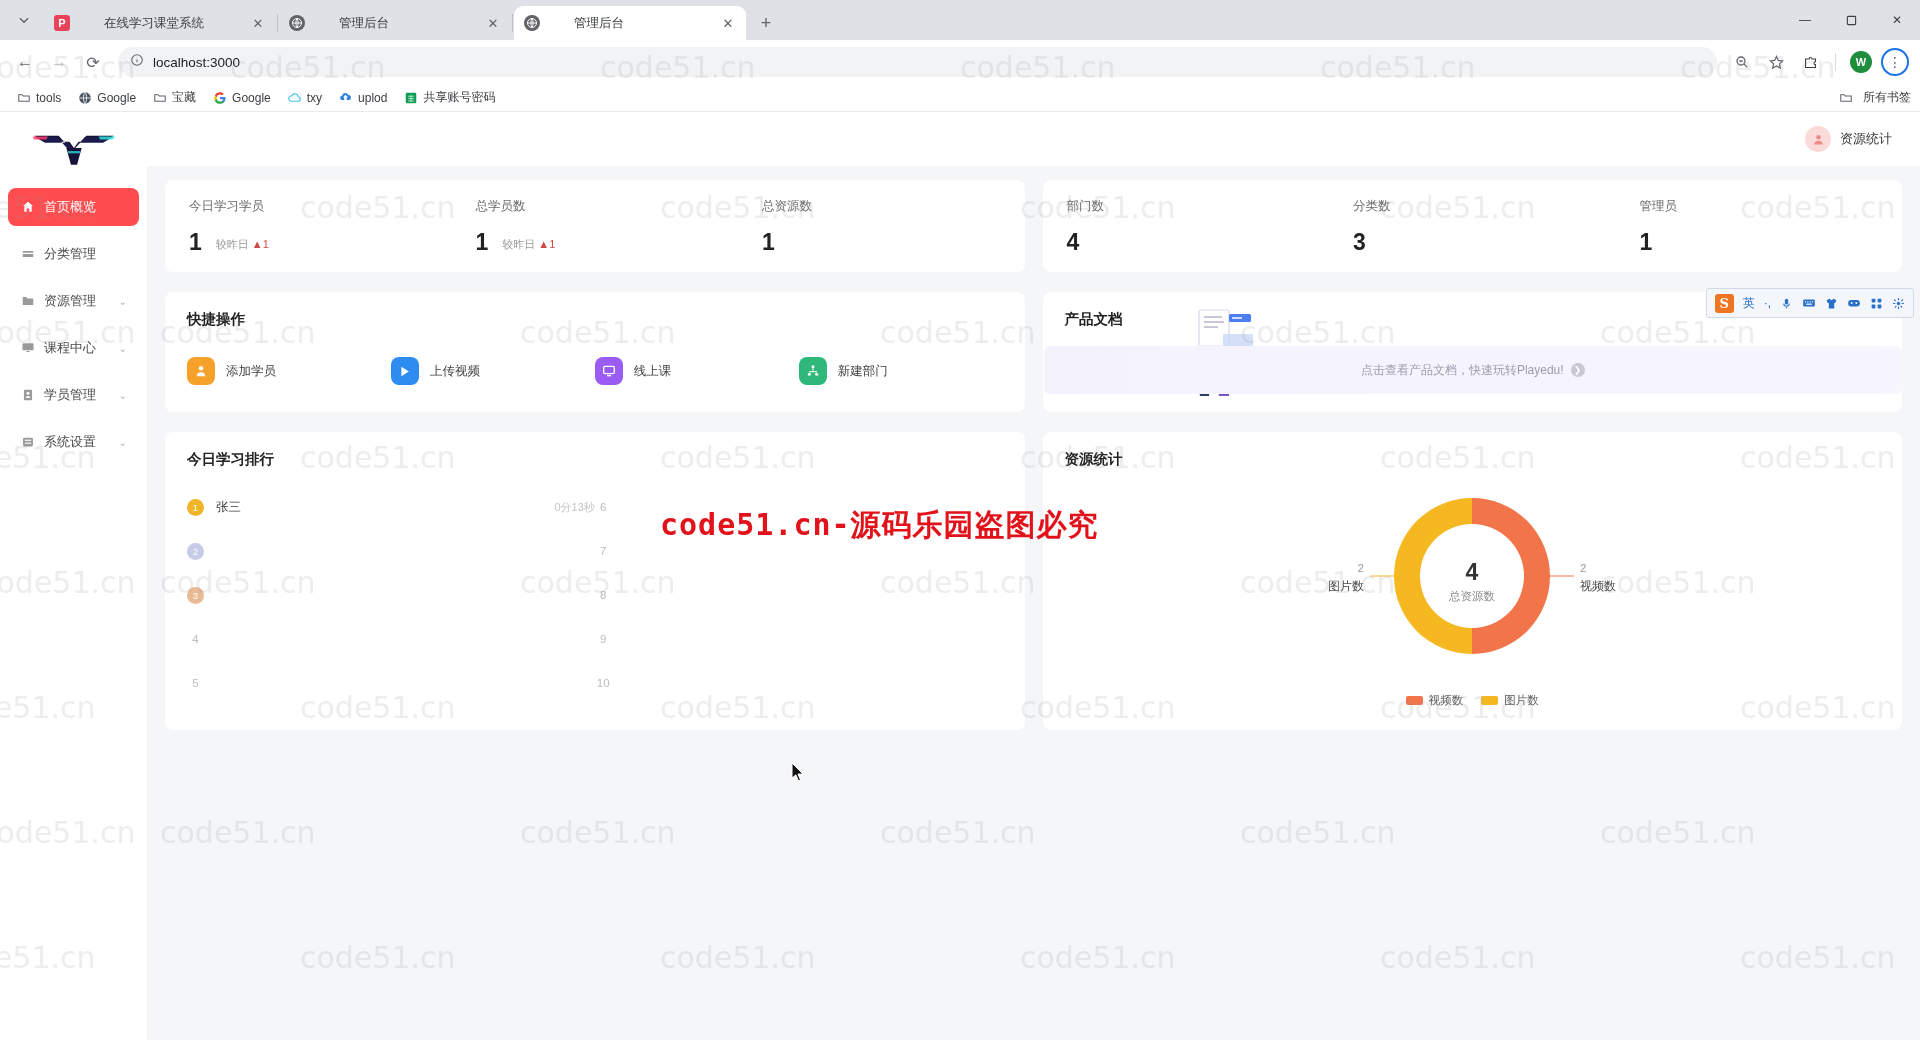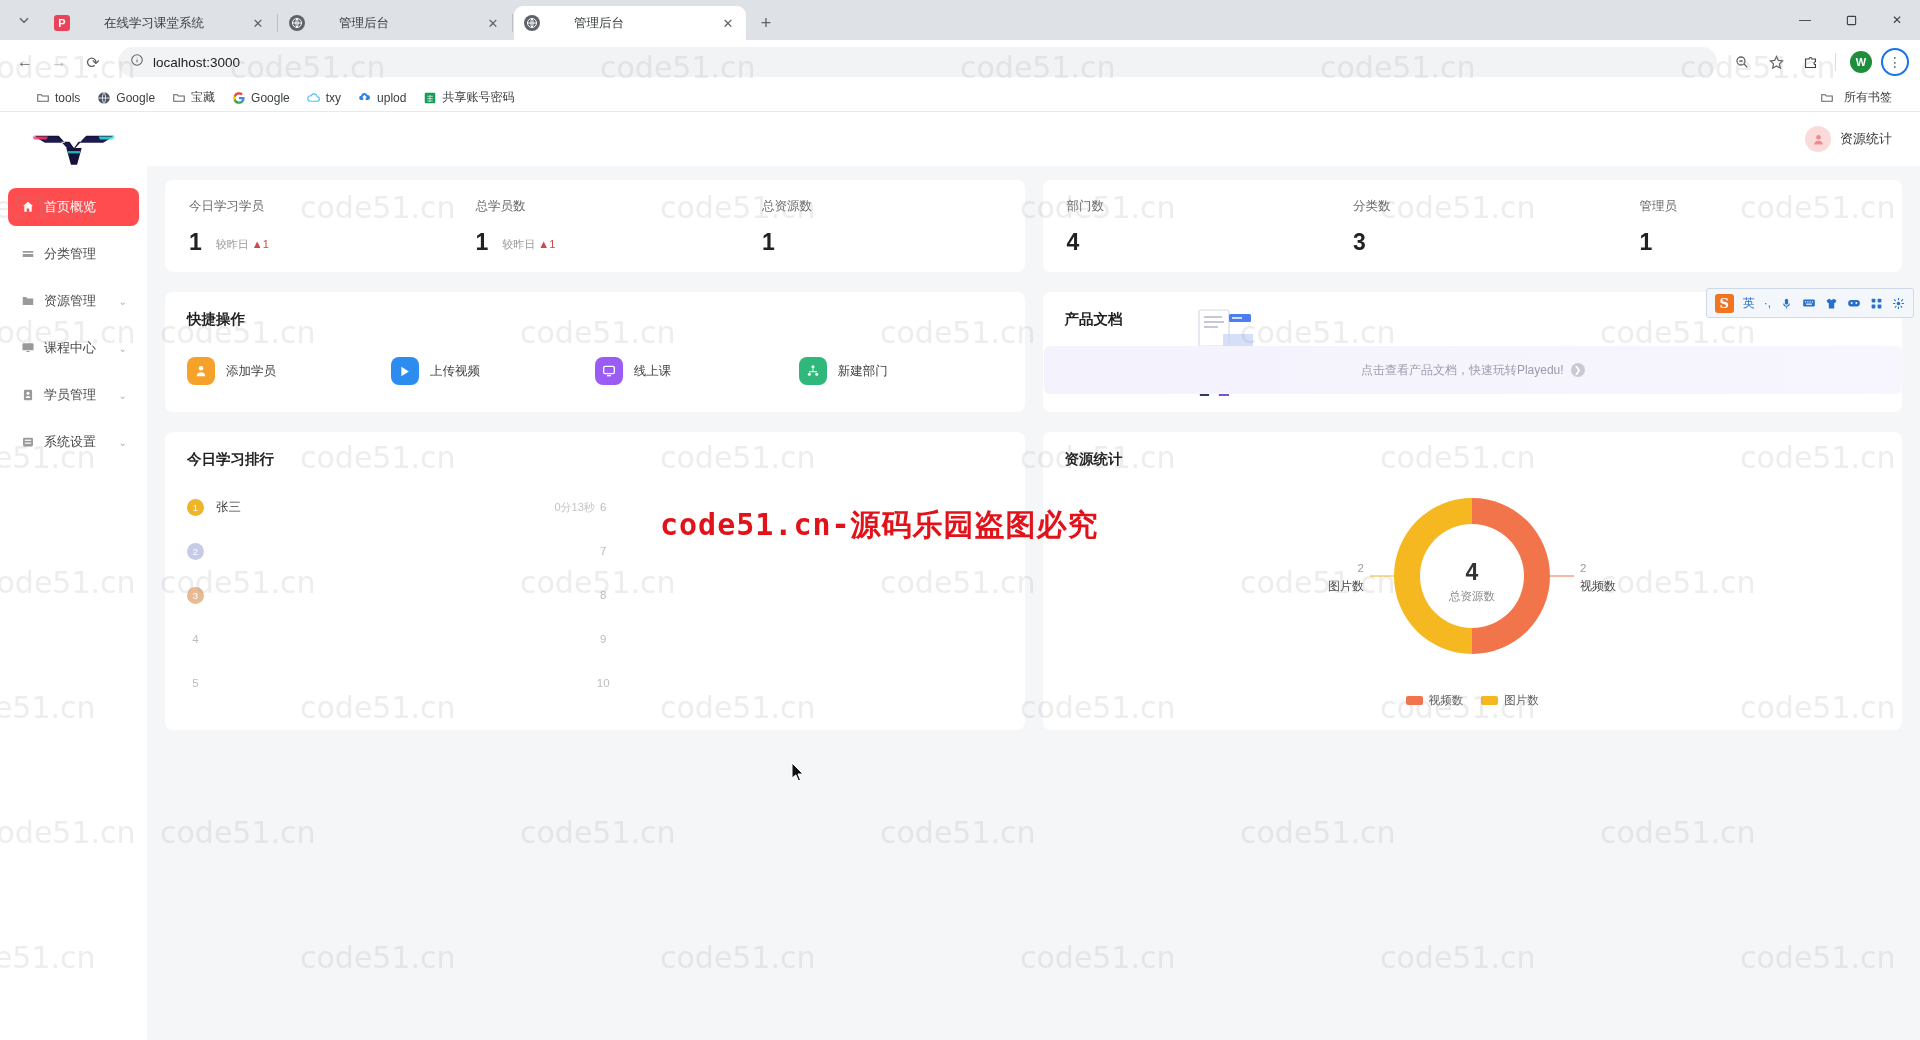--- a/index.html
+++ b/index.html
@@ -83,21 +83,21 @@
     color: #fff; font-size: 11px; display: flex; align-items: center;
     justify-content: center; font-weight: bold;
   }
   .menu-dots {
     width: 28px; height: 28px; border-radius: 50%; border: 2px solid #1a73e8;
     display: flex; align-items: center; justify-content: center;
     color: #5f6368; font-size: 14px; letter-spacing: 0;
   }
   .bookmarks {
     height: 28px; background: #ffffff; display: flex; 
-    padding: 0 28px; gap: 2px; border-bottom: 1px solid #e8eaed;
+    padding: 0 9px; gap: 2px; border-bottom: 1px solid #e8eaed;
     position: relative;
   }
   .bm {
     display: flex; align-items: center; gap: 5px; padding: 3px 7px;
     font-size: 12px; color: #3c4043; border-radius: 4px; white-space: nowrap;
   }
   .bm-ico {
     width: 15px; height: 15px; display: flex; align-items: center;
     justify-content: center; font-size: 11px;
   }

